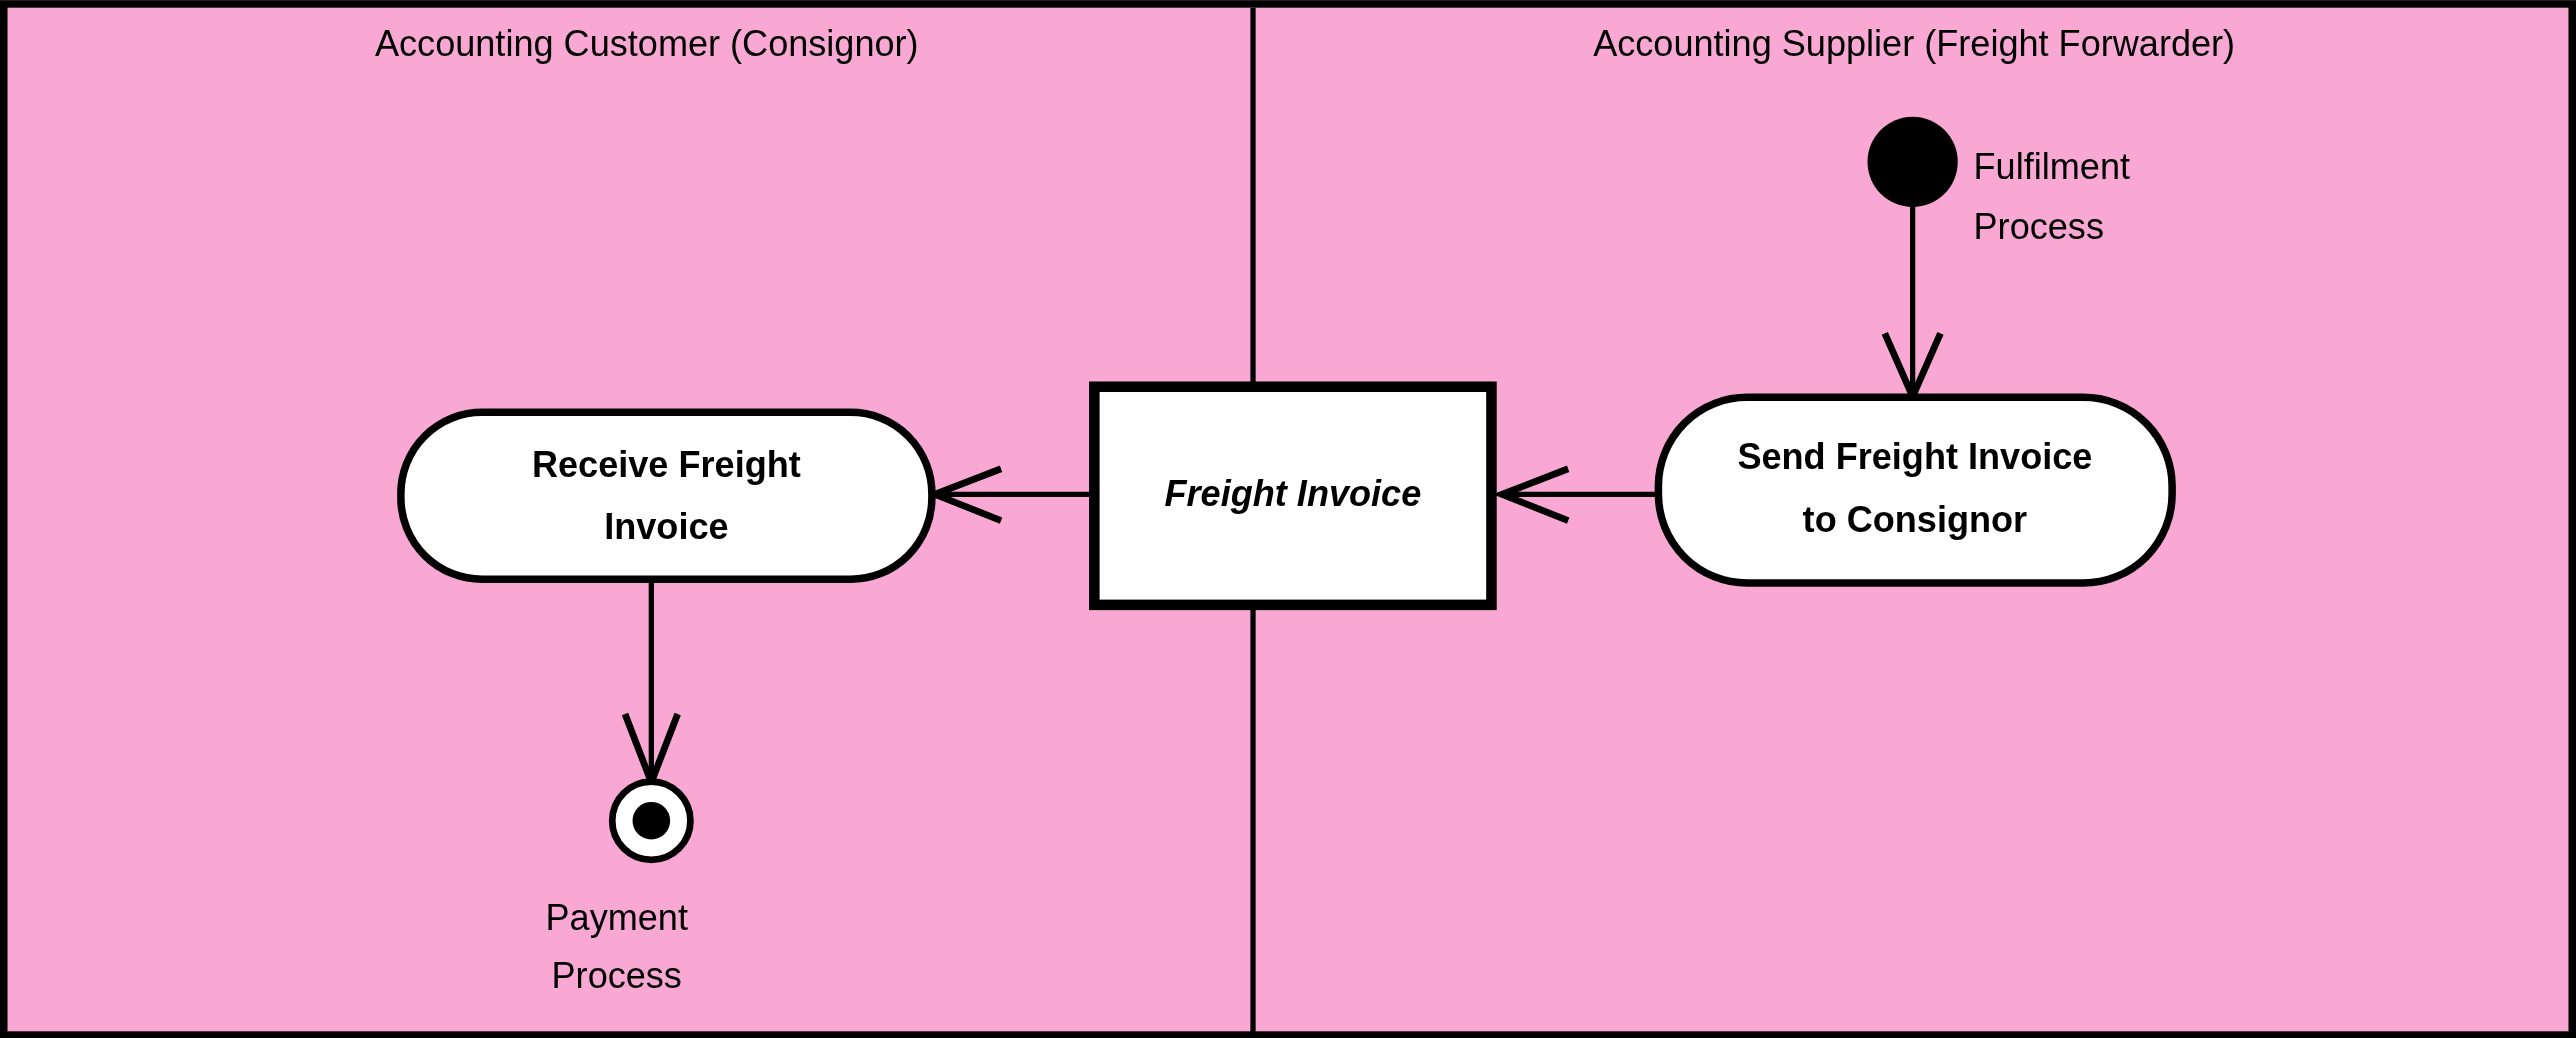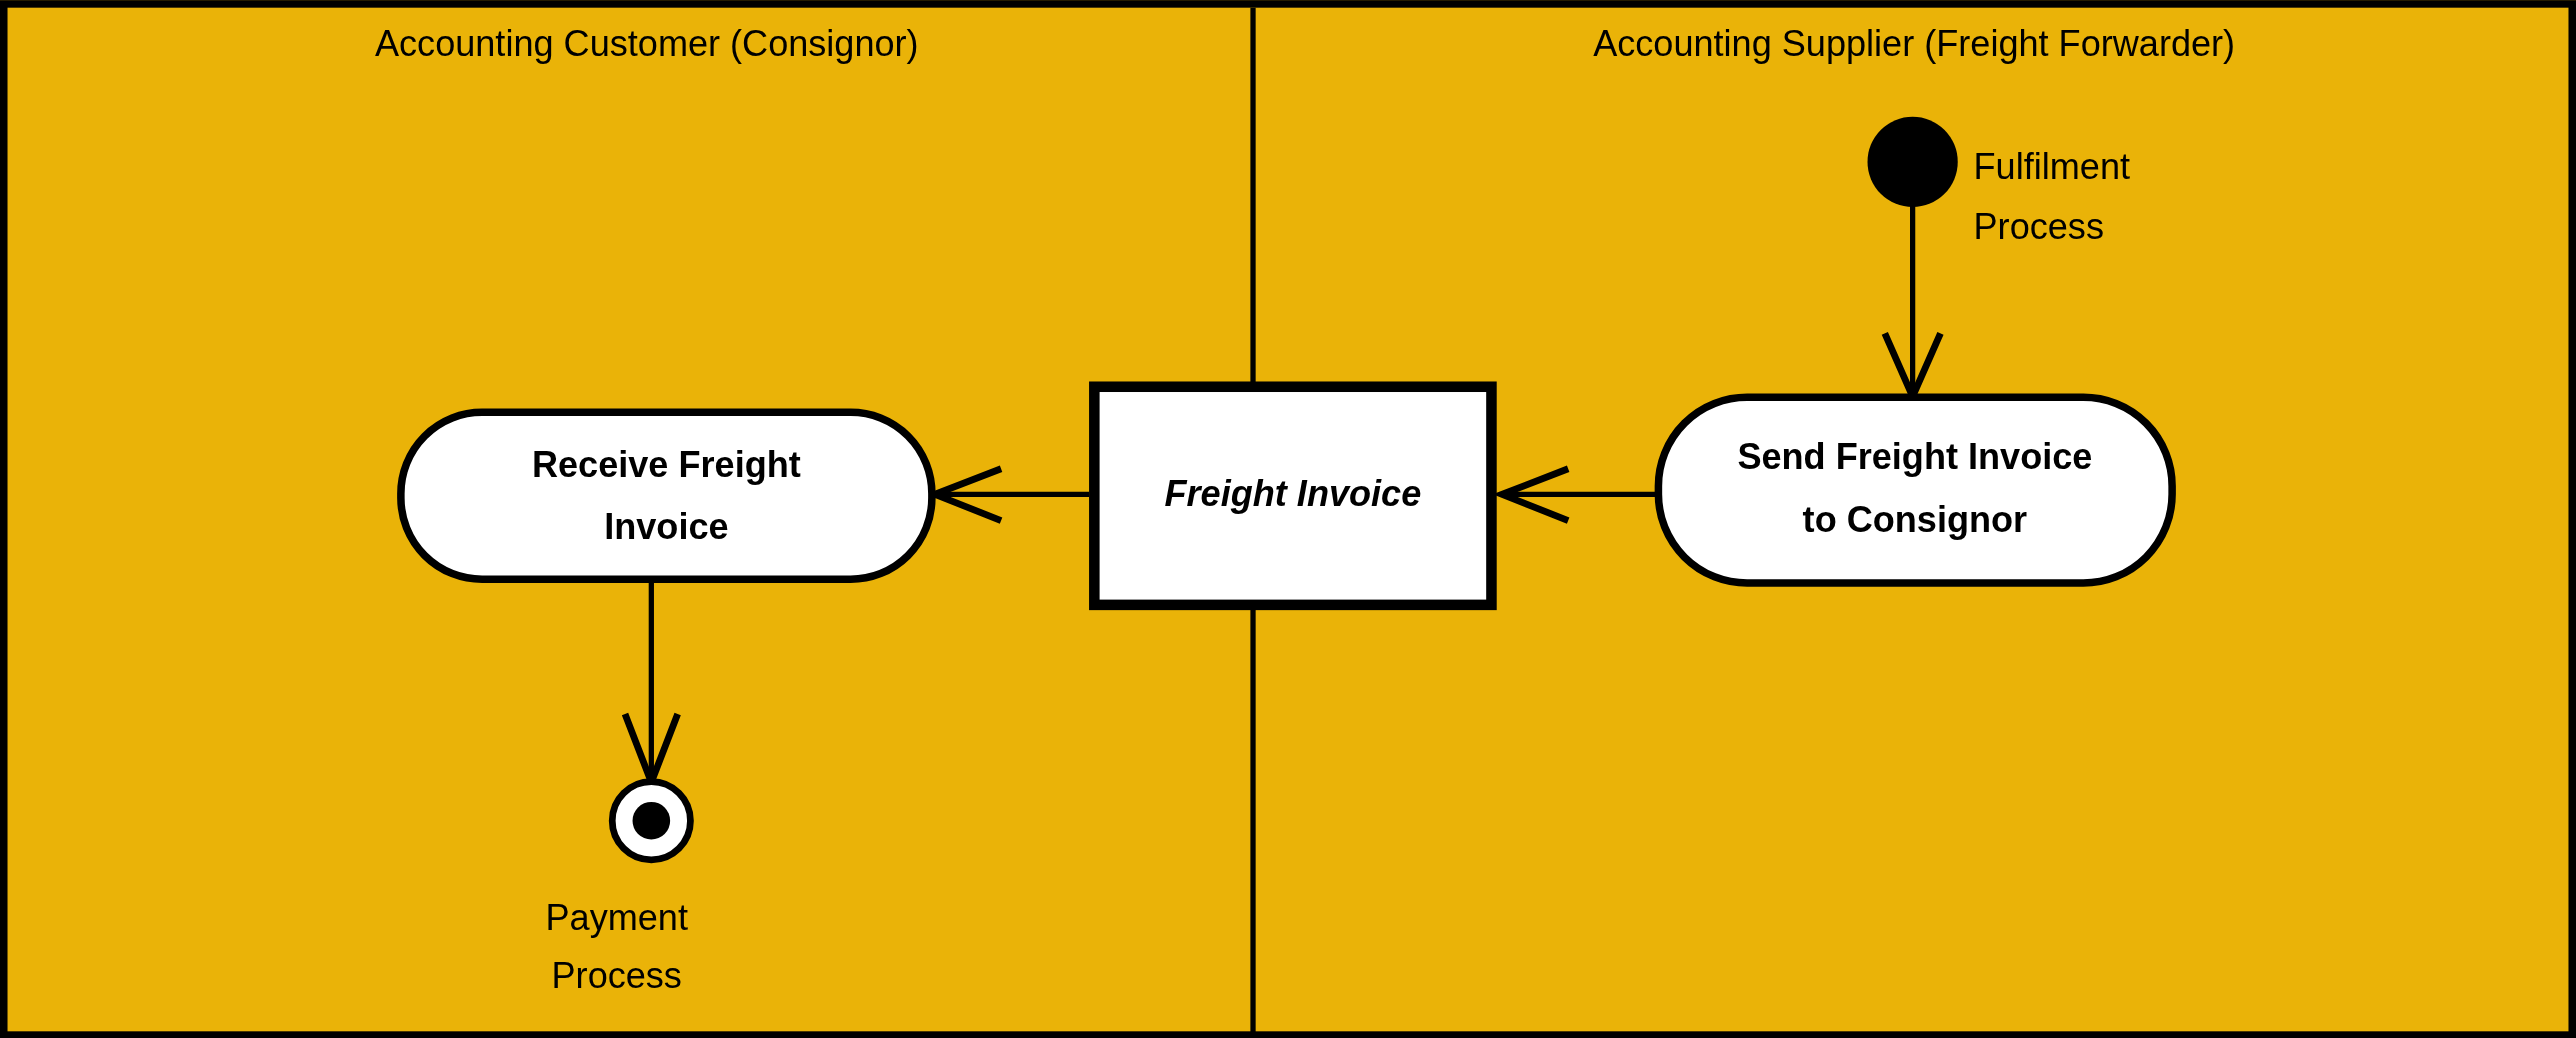--- a/index.html
+++ b/index.html
@@ -8,21 +8,21 @@
     padding: 0;
     background: #ffffff;
   }
   body {
     font-family: "Liberation Sans", sans-serif;
   }
   #diagram-root {
     position: relative;
     width: 2576px;
     height: 1039px;
-    background: #eab308;
+    background: #f9a8d4;
     overflow: hidden;
   }
   #diagram-svg {
     position: absolute;
     top: 0;
     left: 0;
     width: 2576px;
     height: 1039px;
     display: block;
   }

